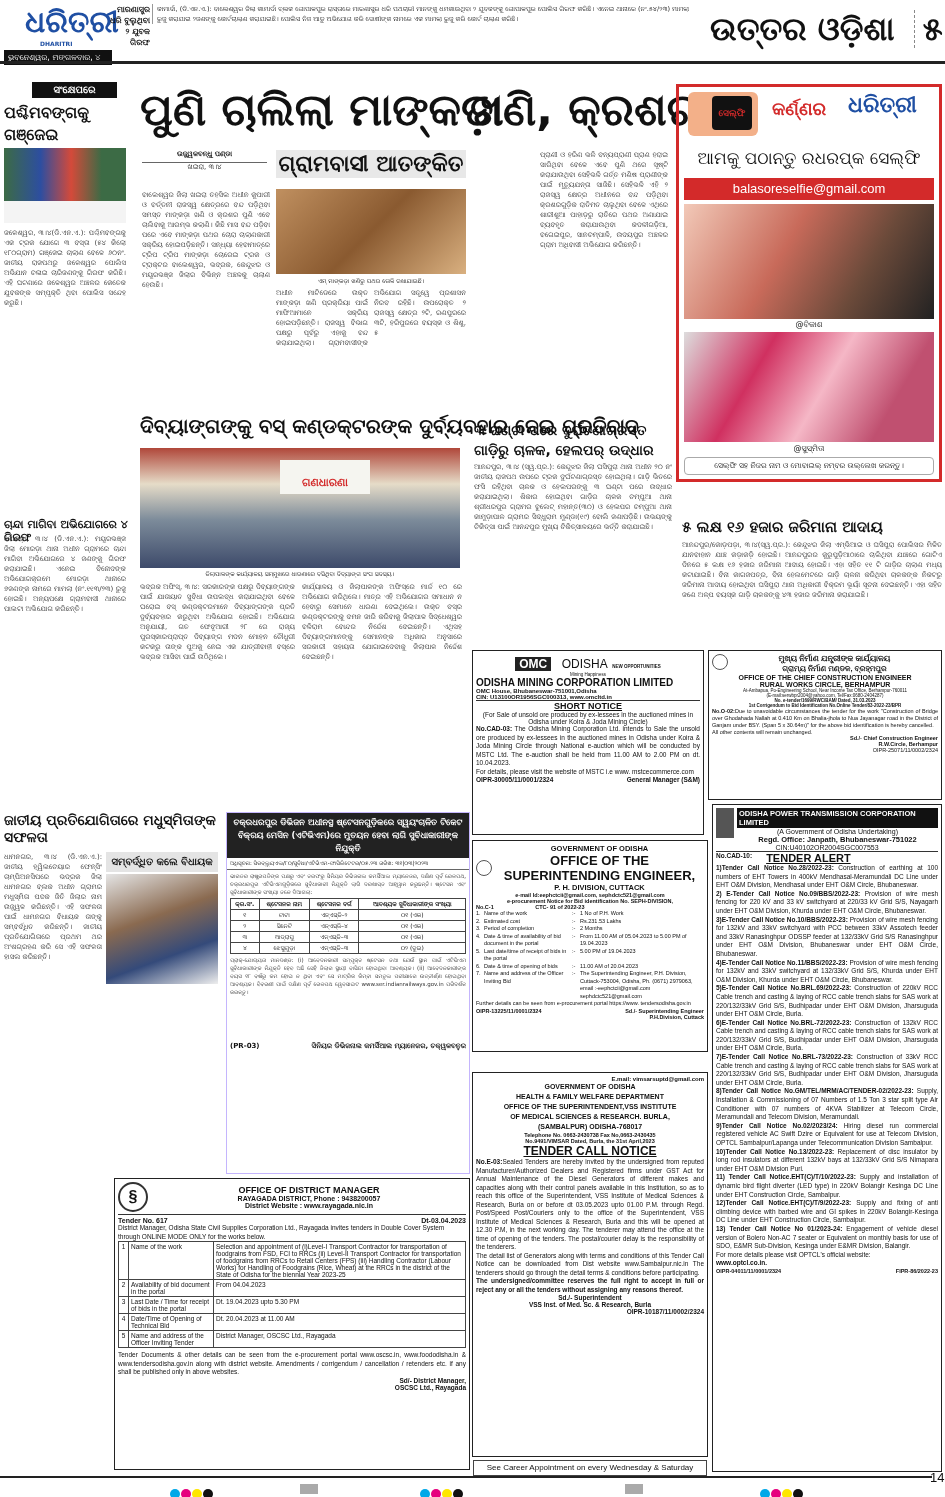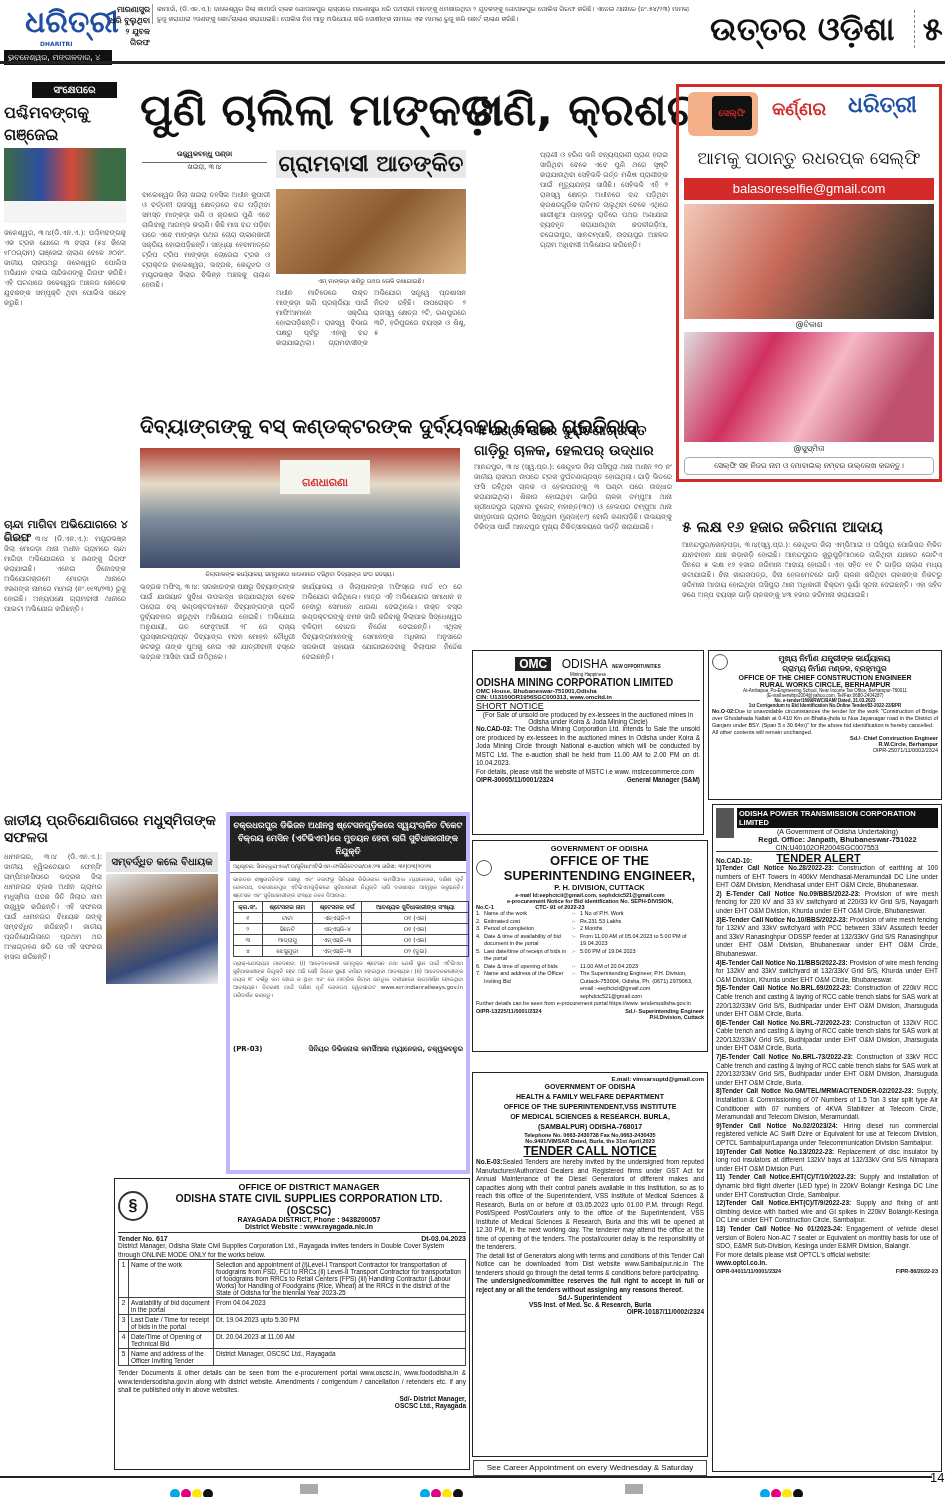--- a/index.html
+++ b/index.html
@@ -87,21 +87,21 @@
 <div class="abs txt" style="left:474px;top:462px;width:198px;height:160px;overflow:hidden">ଆନନ୍ଦପୁର, ୩।୪ (ସ୍ୱ.ପ୍ର.): କେନ୍ଦୁଝର ଜିଲା ଘସିପୁରା ଥାନା ଅଧୀନ ୨୦ ନଂ ଜାତୀୟ ରାଜପଥ ଉପରେ ଟ୍ରକ ଦୁର୍ଘଟଣାଗ୍ରସ୍ତ ହୋଇଥିଲା। ଗାଡ଼ି ଭିତରେ ଫସି ରହିଥିବା ଚାଳକ ଓ ହେଲପରଙ୍କୁ ୩ ଘଣ୍ଟା ପରେ ଉଦ୍ଧାର କରାଯାଇଥିଲା। ଶିକାର ହୋଇଥିବା ଗାଡ଼ିର ଚାଳକ ଚମ୍ପୁଆ ଥାନା ଶ୍ରୀଧରପୁର ଗ୍ରାମର ବୁଲେଟ୍ ମହାନ୍ତ(୩୦) ଓ ହେଲପର ଚମ୍ପୁଆ ଥାନା କାମୁଡ଼ାପାଳ ଗ୍ରାମର ସିଦ୍ଧୁରାମ ମୁଣ୍ଡା(୧୯) ବୋଲି ଜଣାପଡ଼ିଛି। ଉଭୟଙ୍କୁ ଚିକିତ୍ସା ପାଇଁ ଆନନ୍ଦପୁର ମୁଖ୍ୟ ଚିକିତ୍ସାଳୟରେ ଭର୍ତ୍ତି କରାଯାଇଛି।</div>
 
 <div class="abs" style="left:682px;top:518px;width:260px;font-size:15px;font-weight:bold">୫ ଲକ୍ଷ ୧୬ ହଜାର ଜରିମାନା ଆଦାୟ</div>
 <div class="abs txt" style="left:682px;top:540px;width:260px;height:95px;overflow:hidden">ଆନନ୍ଦପୁର/କୋଡ଼ପଡ଼ା, ୩।୪(ସ୍ୱ.ପ୍ର.): କେନ୍ଦୁଝର ଜିଲା ଏମ୍ଭିଆଇ ଓ ଘସିପୁରା ପୋଲିସର ମିଳିତ ଯାନବାହାନ ଯାଞ୍ଚ କଡ଼ାକଡ଼ି ହୋଇଛି। ଆନନ୍ଦପୁରର କୁରୁପୁଡ଼ିଆଠାରେ ଚାଲିଥିବା ଯାଞ୍ଚରେ ଗୋଟିଏ ଦିନରେ ୫ ଲକ୍ଷ ୧୬ ହଜାର ଜରିମାନା ଆଦାୟ ହୋଇଛି। ଏହା ସହିତ ୧୧ ଟି ଗାଡ଼ିର ଚାଲାଣ ମଧ୍ୟ କଟାଯାଇଛି। ବିନା କାଗଜପତ୍ର, ବିନା ହେଲମେଟରେ ଗାଡ଼ି ଚାଳନା କରିଥିବା ଚାଳକଙ୍କ ନିକଟରୁ ଜରିମାନା ଆଦାୟ ହୋଇଥିବା ଘସିପୁରା ଥାନା ଅଧିକାରୀ ବିକ୍ରମ ଭୂୟାଁ ସୂଚନା ଦେଇଛନ୍ତି। ଏହା ସହିତ ଜଣେ ଅଳ୍ପ ବୟସ୍କ ଗାଡ଼ି ଚାଳକଙ୍କୁ ୪୩ ହଜାର ଜରିମାନା କରାଯାଇଛି।</div>
 
 <div class="abs" style="left:4px;top:812px;width:220px;font-size:14px;font-weight:bold">ଜାତୀୟ ପ୍ରତିଯୋଗିତାରେ ମଧୁସ୍ମିତାଙ୍କ ସଫଳତା</div>
 <div class="abs" style="left:106px;top:852px;width:112px;height:20px;background:#e4e4e4;font-size:10px;font-weight:bold;text-align:center;line-height:20px">ସମ୍ବର୍ଦ୍ଧିତ କଲେ ବିଧାୟକ</div>
 <div class="abs" style="left:106px;top:874px;width:112px;height:110px;background:linear-gradient(160deg,#e5e5e5,#8a6a50 40%,#344a7a 70%,#eee)"></div>
 <div class="abs txt" style="left:4px;top:852px;width:98px;height:320px;overflow:hidden">ଧାମନଗର, ୩।୪ (ଡି.ଏନ.ଏ.): ଜାତୀୟ ହ୍ୱିଲଚେୟାର ଫେନ୍ସିଂ ଚାମ୍ପିଅନସିପରେ ଭଦ୍ରକ ଜିଲା ଧାମନଗର ବ୍ଲକ ଅଧୀନ ଗ୍ରାମର ମଧୁସ୍ମିତା ପଦକ ଜିତି ଜିଲାର ନାମ ଉଜ୍ଜ୍ୱଳ କରିଛନ୍ତି। ଏହି ସଫଳତା ପାଇଁ ଧାମନଗର ବିଧାୟକ ତାଙ୍କୁ ସମ୍ବର୍ଦ୍ଧିତ କରିଛନ୍ତି। ଜାତୀୟ ପ୍ରତିଯୋଗିତାରେ ପ୍ରଥମ ଥର ଅଂଶଗ୍ରହଣ କରି ସେ ଏହି ସଫଳତା ହାସଲ କରିଛନ୍ତି।</div>
 
-<div class="abs" style="left:226px;top:812px;width:244px;height:362px;border:4px solid #c4b5fd">
+<div class="abs" style="left:226px;top:812px;width:244px;height:362px;border:1px solid #c4b5fd">
   <div style="background:#222;color:#fff;font-size:8.5px;font-weight:bold;text-align:center;line-height:13px;padding:3px">ଚକ୍ରଧରପୁର ଡିଭିଜନ ଅଧୀନସ୍ଥ ଷ୍ଟେସନଗୁଡ଼ିକରେ ସ୍ୱୟଂଚାଳିତ ଟିକେଟ ବିକ୍ରୟ ମେସିନ (ଏଟିଭିଏମ)ରେ ମୁତୟନ ହେବା ଲାଗି ସୁବିଧାକାରୀଙ୍କ ନିଯୁକ୍ତି</div>
   <div style="font-size:5.5px;padding:2px 3px;border-bottom:1px solid #666">ଅଧିସୂଚନା: ସିଡବ୍ଲ୍ୟୁଏଲ/୮୦/ସୁବିଧା/ଏଟିଭିଏମ-ଫାସିଲିଟେଟର/୦୫.୨୩   ତାରିଖ: ୩୧|୦୩|୨୦୨୩</div>
   <div class="txt" style="font-size:5.5px;line-height:8px;padding:2px 3px">ଭାରତର ରାଷ୍ଟ୍ରପତିଙ୍କ ପକ୍ଷରୁ ଏବଂ ତରଫରୁ ସିନିୟର ଡିଭିଜନାଲ କମର୍ସିଆଲ ମ୍ୟାନେଜର, ଦକ୍ଷିଣ ପୂର୍ବ ରେଳପଥ, ଚକ୍ରଧରପୁର ଏଟିଭିଏମଗୁଡ଼ିକରେ ସୁବିଧାକାରୀ ନିଯୁକ୍ତି ଲାଗି ଦରଖାସ୍ତ ଆହ୍ୱାନ କରୁଛନ୍ତି। ଷ୍ଟେସନ ଏବଂ ସୁବିଧାକାରୀଙ୍କ ସଂଖ୍ୟା ତଳେ ଦିଆଗଲା:</div>
   <table style="border-collapse:collapse;width:236px;margin:0 3px;font-size:6px">
     <thead>
         <tr id="rail-head">
           <th style="border: 1px solid rgb(68, 68, 68); font-size: 6px; padding: 1px;">କ୍ର.ସଂ.</th>
           <th style="border: 1px solid rgb(68, 68, 68); font-size: 6px; padding: 1px;">ଷ୍ଟେସନର ନାମ</th>
           <th style="border: 1px solid rgb(68, 68, 68); font-size: 6px; padding: 1px;">ଷ୍ଟେସନର ବର୍ଗ</th>
           <th style="border: 1px solid rgb(68, 68, 68); font-size: 6px; padding: 1px;">ଆବଶ୍ୟକ ସୁବିଧାକାରୀଙ୍କ ସଂଖ୍ୟା</th>
@@ -139,21 +139,20 @@
     <span>(PR-03)</span>
     <span>ସିନିୟର ଡିଭିଜନାଲ କମର୍ସିଆଲ ମ୍ୟାନେଜର, ଚକ୍ୱଳବନୁର</span>
   </div>
 </div>
 
 <div class="abs ad" style="left:114px;top:1178px;width:356px;height:292px">
   <div style="display:flex;align-items:center;gap:4px">
     <div style="width:30px;height:30px;border:2px solid #333;border-radius:50%;text-align:center;line-height:26px;font-weight:bold">§</div>
     <div style="flex:1;text-align:center">
       <div style="font-size:9px;font-weight:bold">OFFICE OF DISTRICT MANAGER</div>
-      <div style="font-size:10.5px;font-weight:bold">ODISHA STATE CIVIL SUPPLIES CORPORATION LTD. (OSCSC)</div>
       <div style="font-size:7px;font-weight:bold">RAYAGADA DISTRICT, Phone : 9438200057</div>
       <div style="font-size:7px;font-weight:bold">District Website : www.rayagada.nic.in</div>
     </div>
   </div>
   <div style="display:flex;justify-content:space-between;font-size:7px;font-weight:bold;border-top:1px solid #333;margin-top:2px;padding-top:2px">
     <span>Tender No. 617</span>
     <span>Dt-03.04.2023</span>
   </div>
   <div class="s">District Manager, Odisha State Civil Supplies Corporation Ltd., Rayagada invites tenders in Double Cover System through ONLINE MODE ONLY for the works below.</div>
   <table>
@@ -193,21 +192,21 @@
 <div class="abs ad" style="left:472px;top:650px;width:232px;height:185px">
   <div style="text-align:center">
     <span style="background:#222;color:#fff;font-weight:bold;font-size:12px;padding:0 4px">OMC</span>
     <span style="font-size:12px;margin-left:6px">ODISHA</span>
     <span style="font-size:4.5px;font-weight:bold">NEW OPPORTUNITIES</span>
   </div>
   <div style="text-align:center;font-size:4.5px">Mining Happiness</div>
   <div style="font-size:10px;font-weight:bold">ODISHA MINING CORPORATION LIMITED</div>
   <div style="font-size:6px;font-weight:bold">OMC House, Bhubaneswar-751001,Odisha</div>
   <div style="font-size:6px;font-weight:bold;border-bottom:1px solid #333">CIN: U13100OR1956SGC000313, www.omcltd.in</div>
-  <div style="text-align:left;font-size:9px;font-weight:normal;text-decoration:underline">SHORT NOTICE</div>
+  <div style="text-align:center;font-size:9px;font-weight:bold;text-decoration:underline">SHORT NOTICE</div>
   <div style="text-align:center;font-size:6.5px">(For Sale of unsold ore produced by ex-lessees in the auctioned mines in Odisha under Koira &amp; Joda Mining Circle)</div>
   <div class="s" style="text-align:justify"><b>No.CAD-03:</b> <span>The Odisha Mining Corporation Ltd. intends to Sale the unsold ore produced by ex-lessees in the auctioned mines in Odisha under Koira &amp; Joda Mining Circle through National e-auction which will be conducted by MSTC Ltd. The e-auction shall be held from 11.00 AM to 2.00 PM on dt. 10.04.2023.</span></div>
   <div class="s">For details, please visit the website of MSTC i.e www. mstcecommerce.com</div>
   <div style="display:flex;justify-content:space-between;font-size:6.5px;font-weight:bold">
     <span>OIPR-30005/11/0001/2324</span>
     <span>General Manager (S&amp;M)</span>
   </div>
 </div>
 
 <div class="abs ad" style="left:708px;top:650px;width:234px;height:150px">
@@ -318,21 +317,21 @@
 <div class="abs ad" style="left:712px;top:804px;width:230px;height:668px">
   <div style="display:flex;gap:3px">
     <div style="width:18px;height:30px;background:#555"></div>
     <div style="flex:1">
       <div style="background:#111;color:#fff;font-size:7.5px;font-weight:bold;padding:1px 2px">ODISHA POWER TRANSMISSION CORPORATION LIMITED</div>
       <div style="text-align:center;font-size:7px">(A Government of Odisha Undertaking)</div>
       <div style="text-align:center;font-size:7.5px;font-weight:bold">Regd. Office: Janpath, Bhubaneswar-751022</div>
     </div>
   </div>
   <div style="text-align:center;font-size:7px;border-bottom:1px solid #333">CIN:U40102OR2004SGC007553</div>
-  <div style="display:flex;align-items:flex-end;gap:24px">
+  <div style="display:flex;align-items:flex-start;gap:14px">
     <span style="font-size:6.5px;font-weight:bold">No.CAD-10:</span>
     <span style="font-size:11px;font-weight:bold;text-decoration:underline">TENDER ALERT</span>
   </div>
   <div id="optcl-items">
       <div style="font-size: 6.5px; line-height: 8.6px; text-align: justify;"><b>1)Tender Call Notice No.28/2022-23: </b><span>Construction of earthing at 100 numbers of EHT Towers in 400kV Mendhasal-Meramundali DC Line under EHT O&amp;M Division, Mendhasal under EHT O&amp;M Circle, Bhubaneswar.</span></div>
       <div style="font-size: 6.5px; line-height: 8.6px; text-align: justify;"><b>2) E-Tender Call Notice No.09/BBS/2022-23: </b><span>Provision of wire mesh fencing for 220 kV and 33 kV switchyard at 220/33 kV Grid S/S, Nayagarh under EHT O&amp;M Division, Khurda under EHT O&amp;M Circle, Bhubaneswar.</span></div>
       <div style="font-size: 6.5px; line-height: 8.6px; text-align: justify;"><b>3)E-Tender Call Notice No.10/BBS/2022-23: </b><span>Provision of wire mesh fencing for 132kV and 33kV switchyard with PCC between 33kV Assotech feeder and 33kV Ranasinghpur ODSSP feeder at 132/33kV Grid S/S Ranasinghpur under EHT O&amp;M Division, Bhubaneswar under EHT O&amp;M Circle, Bhubaneswar.</span></div>
       <div style="font-size: 6.5px; line-height: 8.6px; text-align: justify;"><b>4)E-Tender Call Notice No.11/BBS/2022-23: </b><span>Provision of wire mesh fencing for 132kV and 33kV switchyard at 132/33kV Grid S/S, Khurda under EHT O&amp;M Division, Khurda under EHT O&amp;M Circle, Bhubaneswar.</span></div>
       <div style="font-size: 6.5px; line-height: 8.6px; text-align: justify;"><b>5)E-Tender Call Notice No.BRL.69/2022-23: </b><span>Construction of 220kV RCC Cable trench and casting &amp; laying of RCC cable trench slabs for SAS work at 220/132/33kV Grid S/S, Budhipadar under EHT O&amp;M Division, Jharsuguda under EHT O&amp;M Circle, Burla.</span></div>
       <div style="font-size: 6.5px; line-height: 8.6px; text-align: justify;"><b>6)E-Tender Call Notice No.BRL-72/2022-23: </b><span>Construction of 132kV RCC Cable trench and casting &amp; laying of RCC cable trench slabs for SAS work at 220/132/33kV Grid S/S, Budhipadar under EHT O&amp;M Division, Jharsuguda under EHT O&amp;M Circle, Burla.</span></div>

